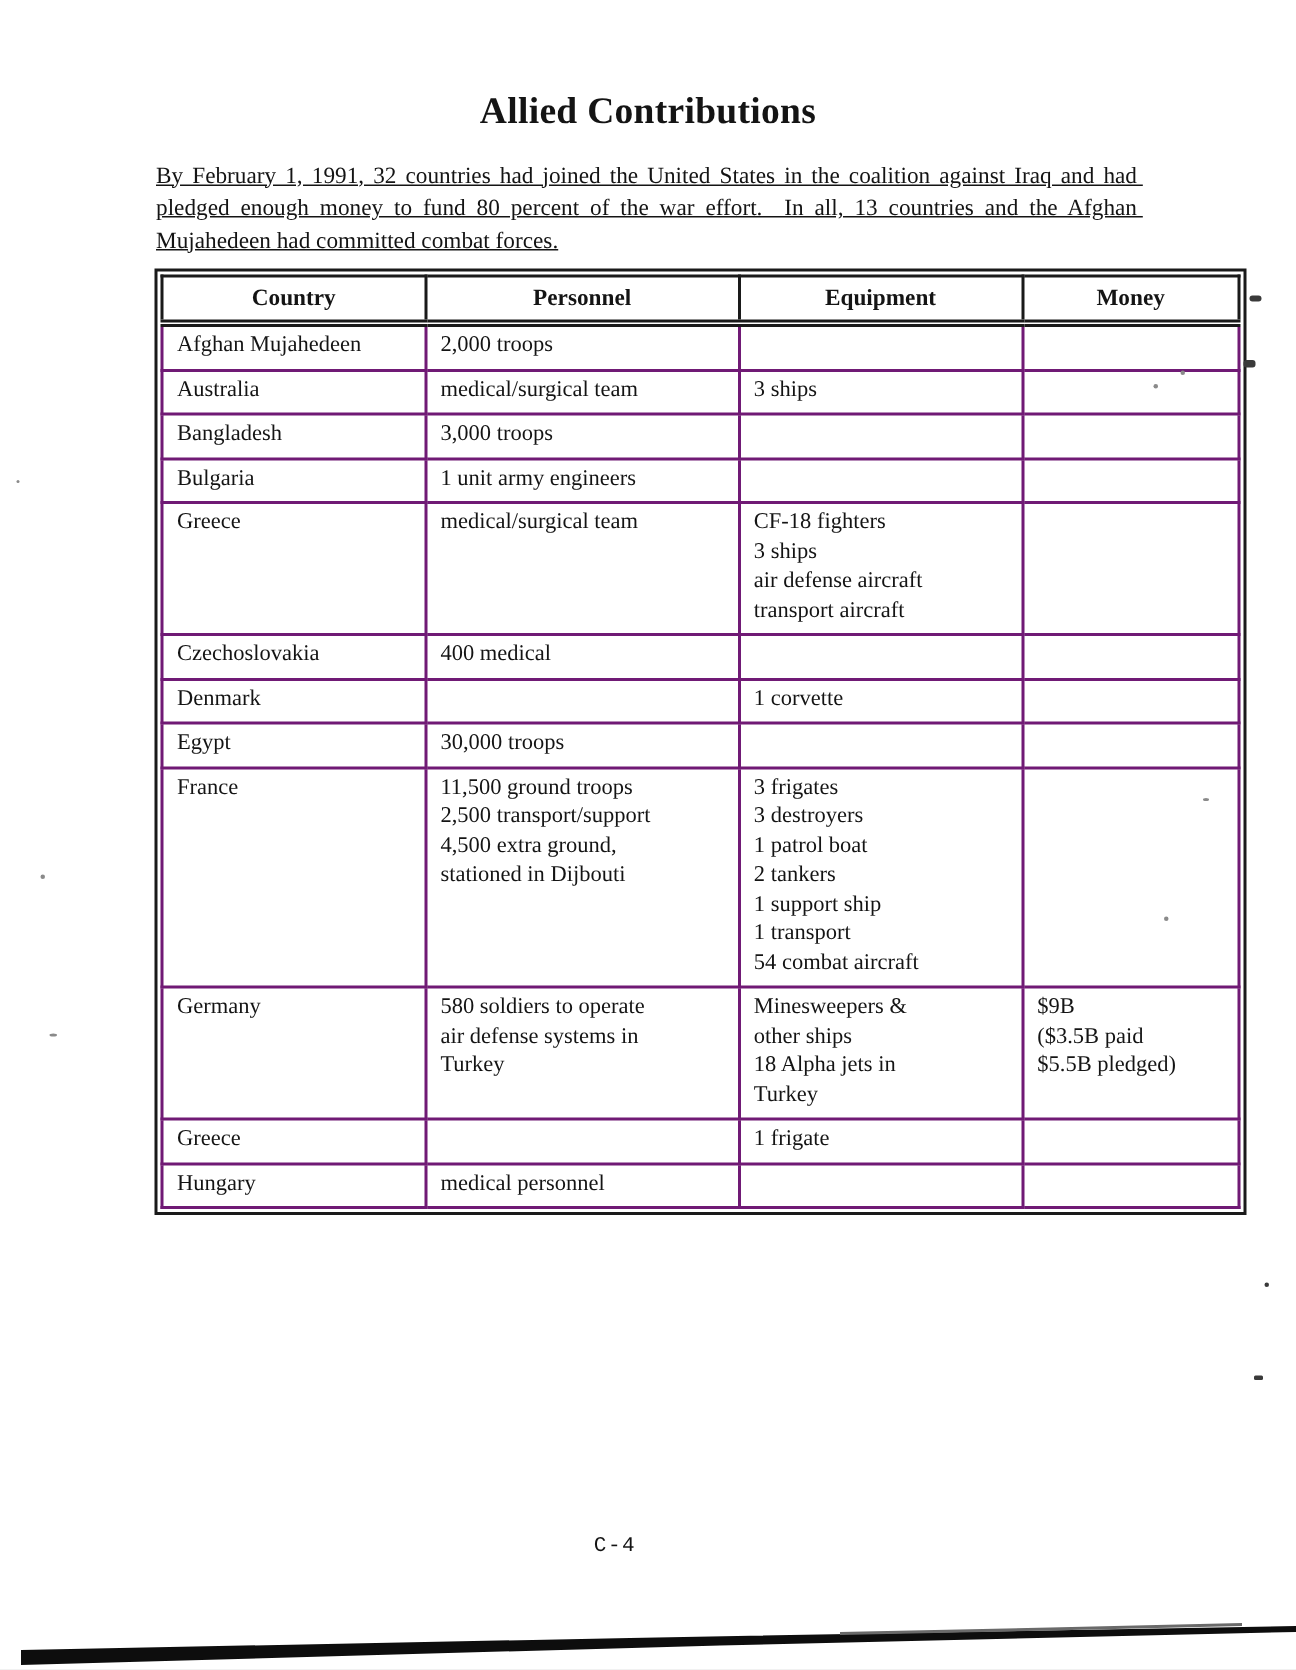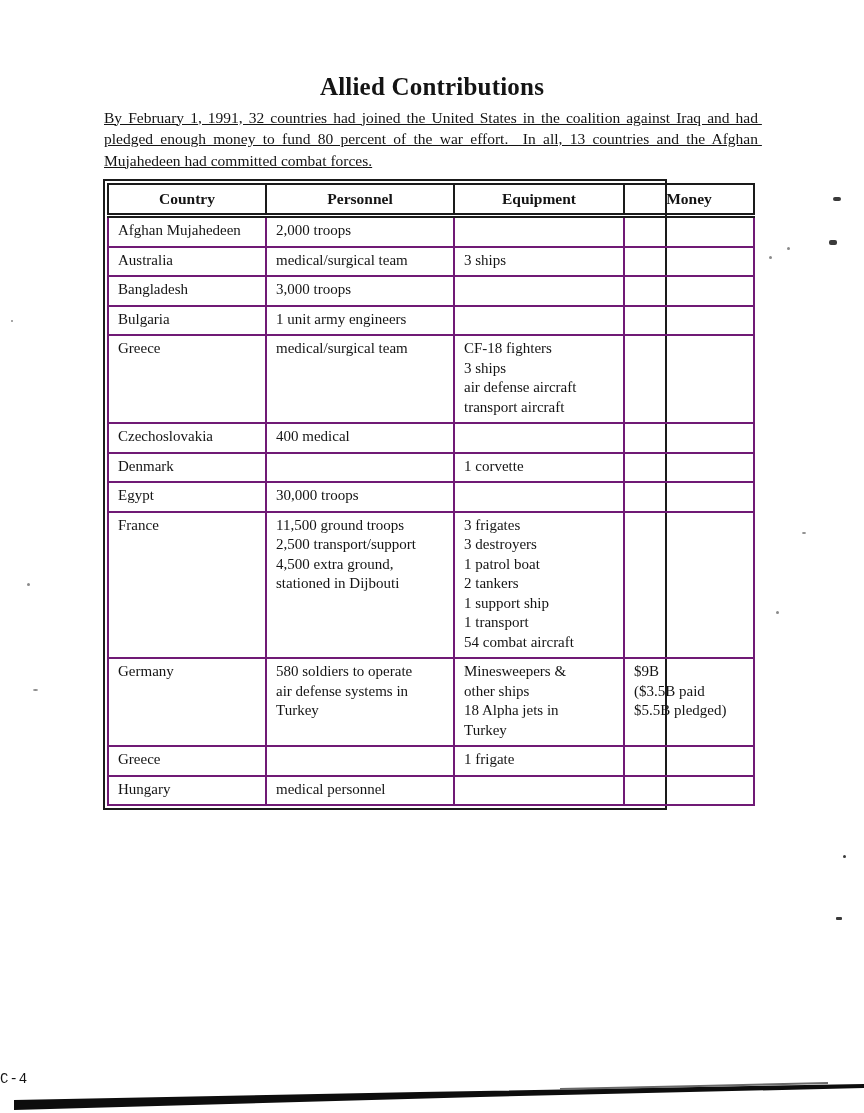--- a/index.html
+++ b/index.html
@@ -6,31 +6,31 @@
   .page{
     position:relative;
     width:864px;height:1113px;
     margin:0 auto;
     background:#ffffff;
     font-family:"Liberation Serif", serif;
     color:#141414;
     overflow:hidden;
   }
   .doc-title{
-    position:absolute;top:56px;left:0;width:100%;
+    position:absolute;top:44px;left:0;width:100%;
     text-align:center;
     font-size:25px;font-weight:700;letter-spacing:.2px;
   }
   .intro{
     position:absolute;top:91px;left:104px;width:654px;
     font-size:15.5px;line-height:21.5px;
     text-align:justify;white-space:pre-wrap;text-decoration:underline;
   }
   .table-wrap{
-    position:absolute;top:179px;left:103px;width:564px;
+    position:absolute;top:179px;left:103px;width:728px;
     border:2px solid #1a1a1a;
     padding:2px;
     box-sizing:border-box;
     background:#fff;
   }
   table.contrib{
     width:100%;
     border-collapse:collapse;
     table-layout:fixed;
   }
@@ -43,23 +43,23 @@
   }
   table.contrib td{
     border:2px solid #701a75;
     padding:3px 8px 5px 9px;
     font-size:15px;line-height:19.5px;
     vertical-align:top;
     white-space:pre-line;
   }
   .page-number{
     position:absolute;top:1023px;left:0;width:820px;
+    text-align:center;
     font-size:14px;letter-spacing:1px;
     font-family:"Liberation Mono", monospace;
-    margin-top:48px;
   }
   .artifact-svg{position:absolute;left:0;top:1075px;}
   .speck{position:absolute;background:#3a3a3a;border-radius:50%;}
   .speck.light{background:#8a8a8a;}
 </style>
 </head>
 <body>
 
 <div class="page">
 

